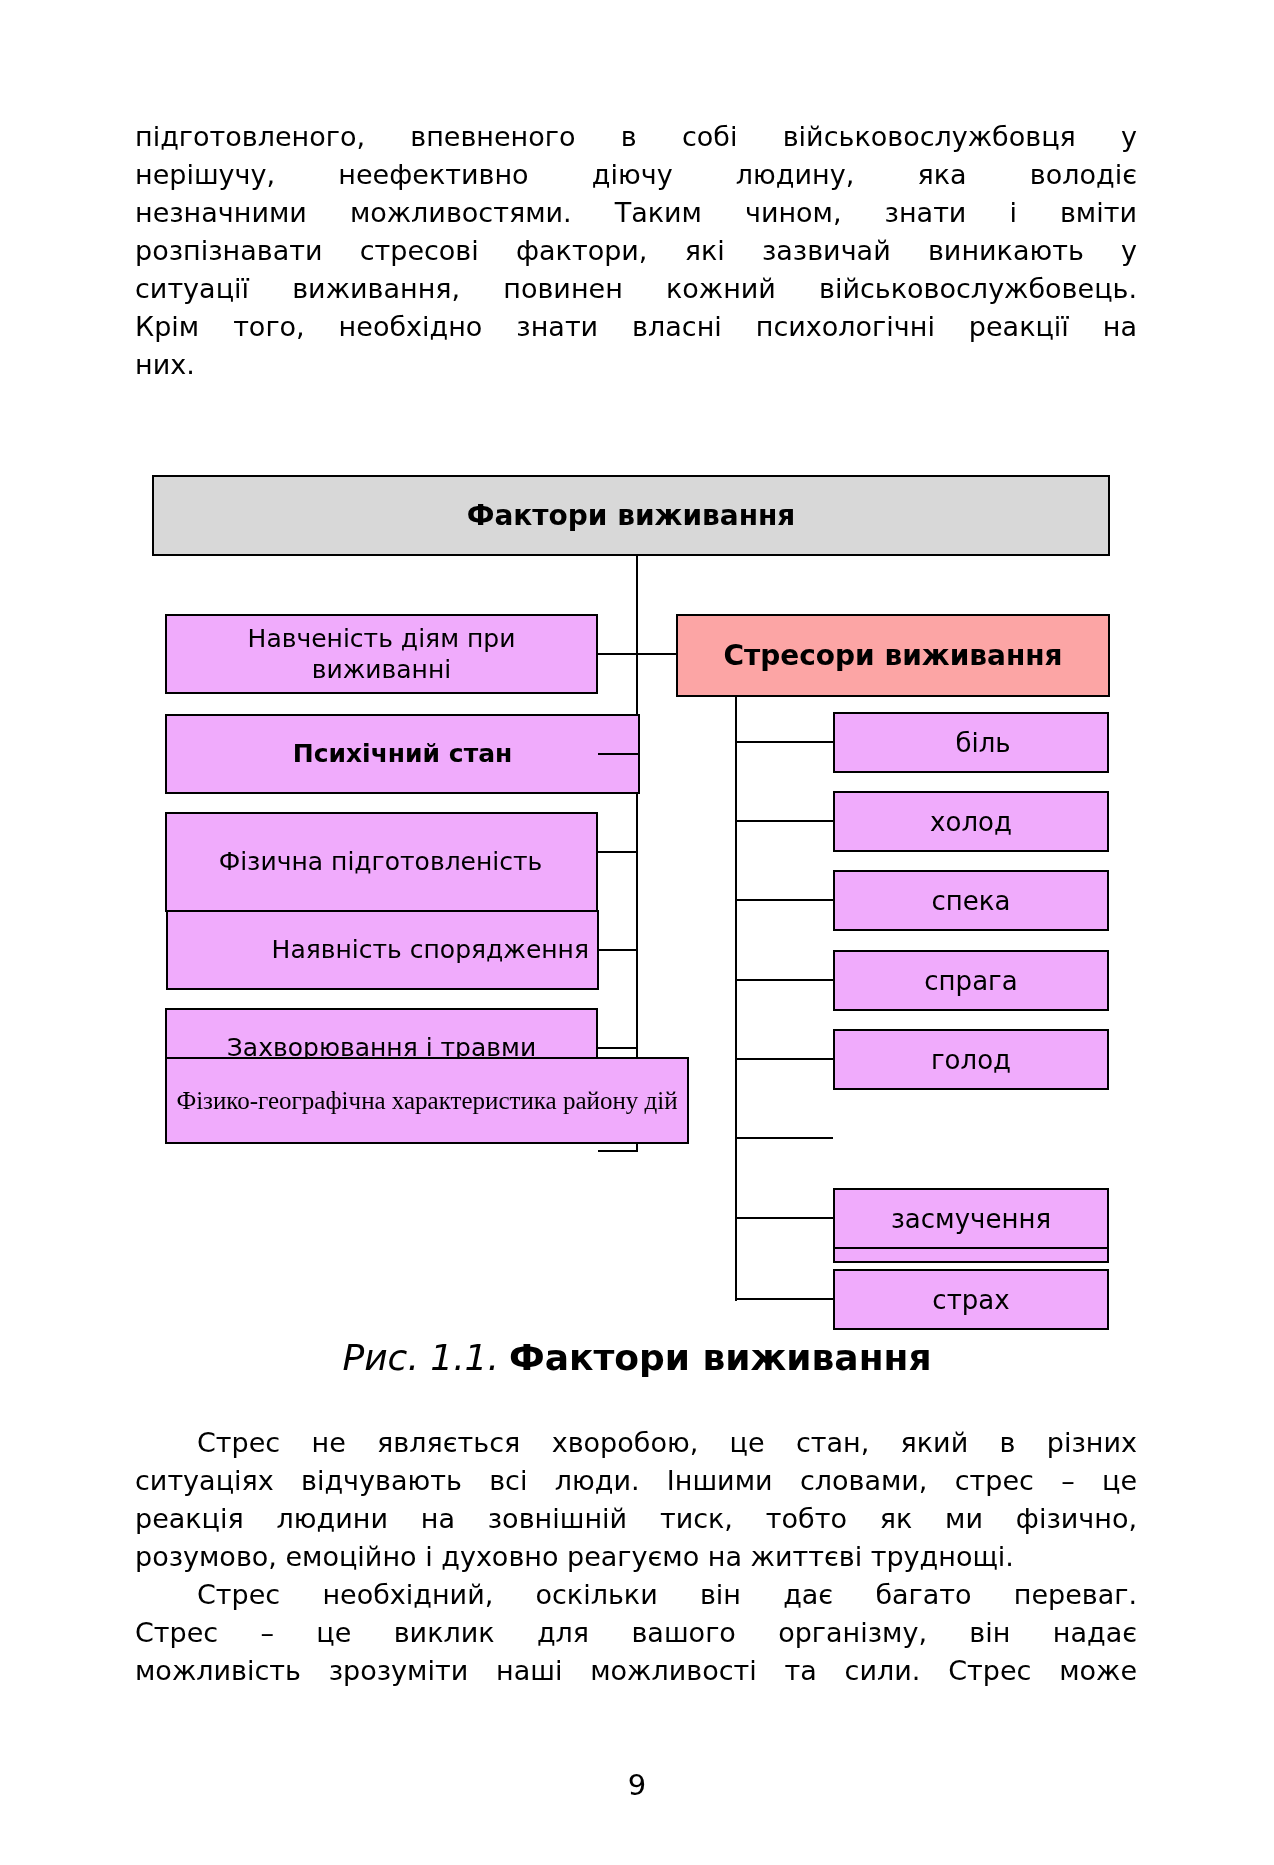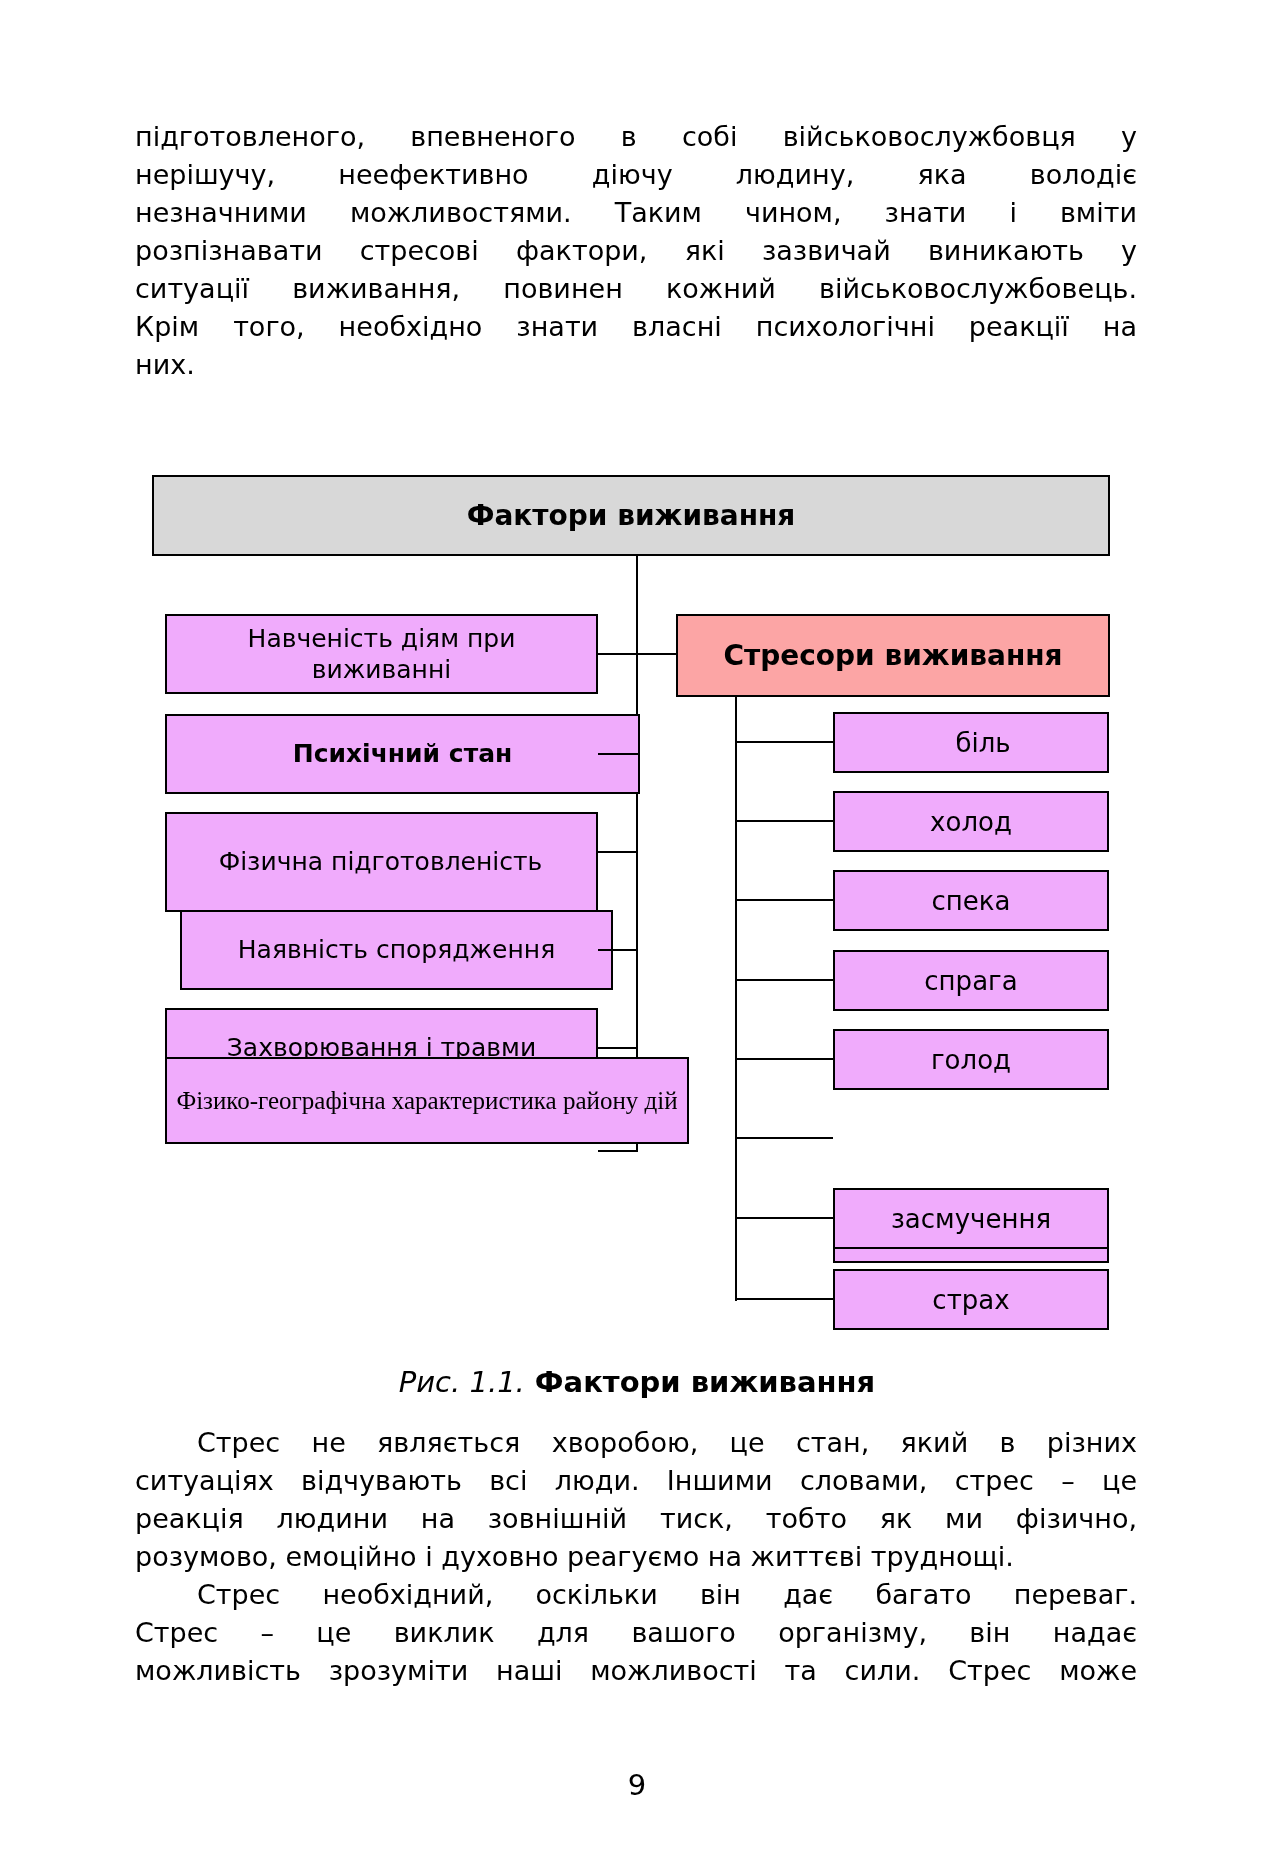--- a/index.html
+++ b/index.html
@@ -34,21 +34,21 @@
     justify-content:center;
     text-align:center;
   }
   .root-box   { font-weight:bold; font-size:28px; }
   .header-box { font-weight:bold; font-size:28px; }
   .left-box   { font-size:25px; line-height:1.25; padding:0 8px; }
   .right-box  { font-size:26px; }
   .vline, .hline { position:absolute; background:#000; }
   .caption {
     position:absolute; left:0; top:1337px; width:100%;
-    text-align:center; font-size:29px;margin-top:28px;
+    text-align:center; font-size:36px;
   }
   .caption .cap-label { font-style:italic; }
   .caption .cap-title { font-weight:bold; margin-left:10px; }
   .pagenum {
     position:absolute; left:0; top:1768px; width:100%;
     text-align:center; font-size:29px;
   }
 </style>
 </head>
 <body>
@@ -85,21 +85,21 @@
         </div>
         <div class="hline" style="left: 598px; top: 653px; width: 78px; height: 2px;"></div>
         <div class="box left-box" style="left: 165px; width: 475px; top: 714px; height: 80px; font-weight: bold;">
           <span>Психічний стан</span>
         </div>
         <div class="hline" style="left: 598px; top: 753px; width: 40px; height: 2px;"></div>
         <div class="box left-box" style="left: 165px; width: 433px; top: 812px; height: 100px; padding-left: 6px;">
           <span>Фізична підготовленість</span>
         </div>
         <div class="hline" style="left: 598px; top: 851px; width: 40px; height: 2px;"></div>
-        <div class="box left-box" style="left: 180px; width: 433px; top: 910px; height: 80px;">
+        <div class="box left-box" style="left: 166px; width: 433px; top: 910px; height: 80px; justify-content: flex-end;">
           <span>Наявність спорядження</span>
         </div>
         <div class="hline" style="left: 598px; top: 949px; width: 40px; height: 2px;"></div>
         <div class="box left-box" style="left: 165px; width: 433px; top: 1008px; height: 80px;">
           <span>Захворювання і травми</span>
         </div>
         <div class="hline" style="left: 598px; top: 1047px; width: 40px; height: 2px;"></div>
         <div class="box left-box" style="left: 165px; width: 524px; top: 1057px; height: 87px; font-family: Liberation Serif, serif;">
           <span>Фізико-географічна характеристика району дій</span>
         </div>

